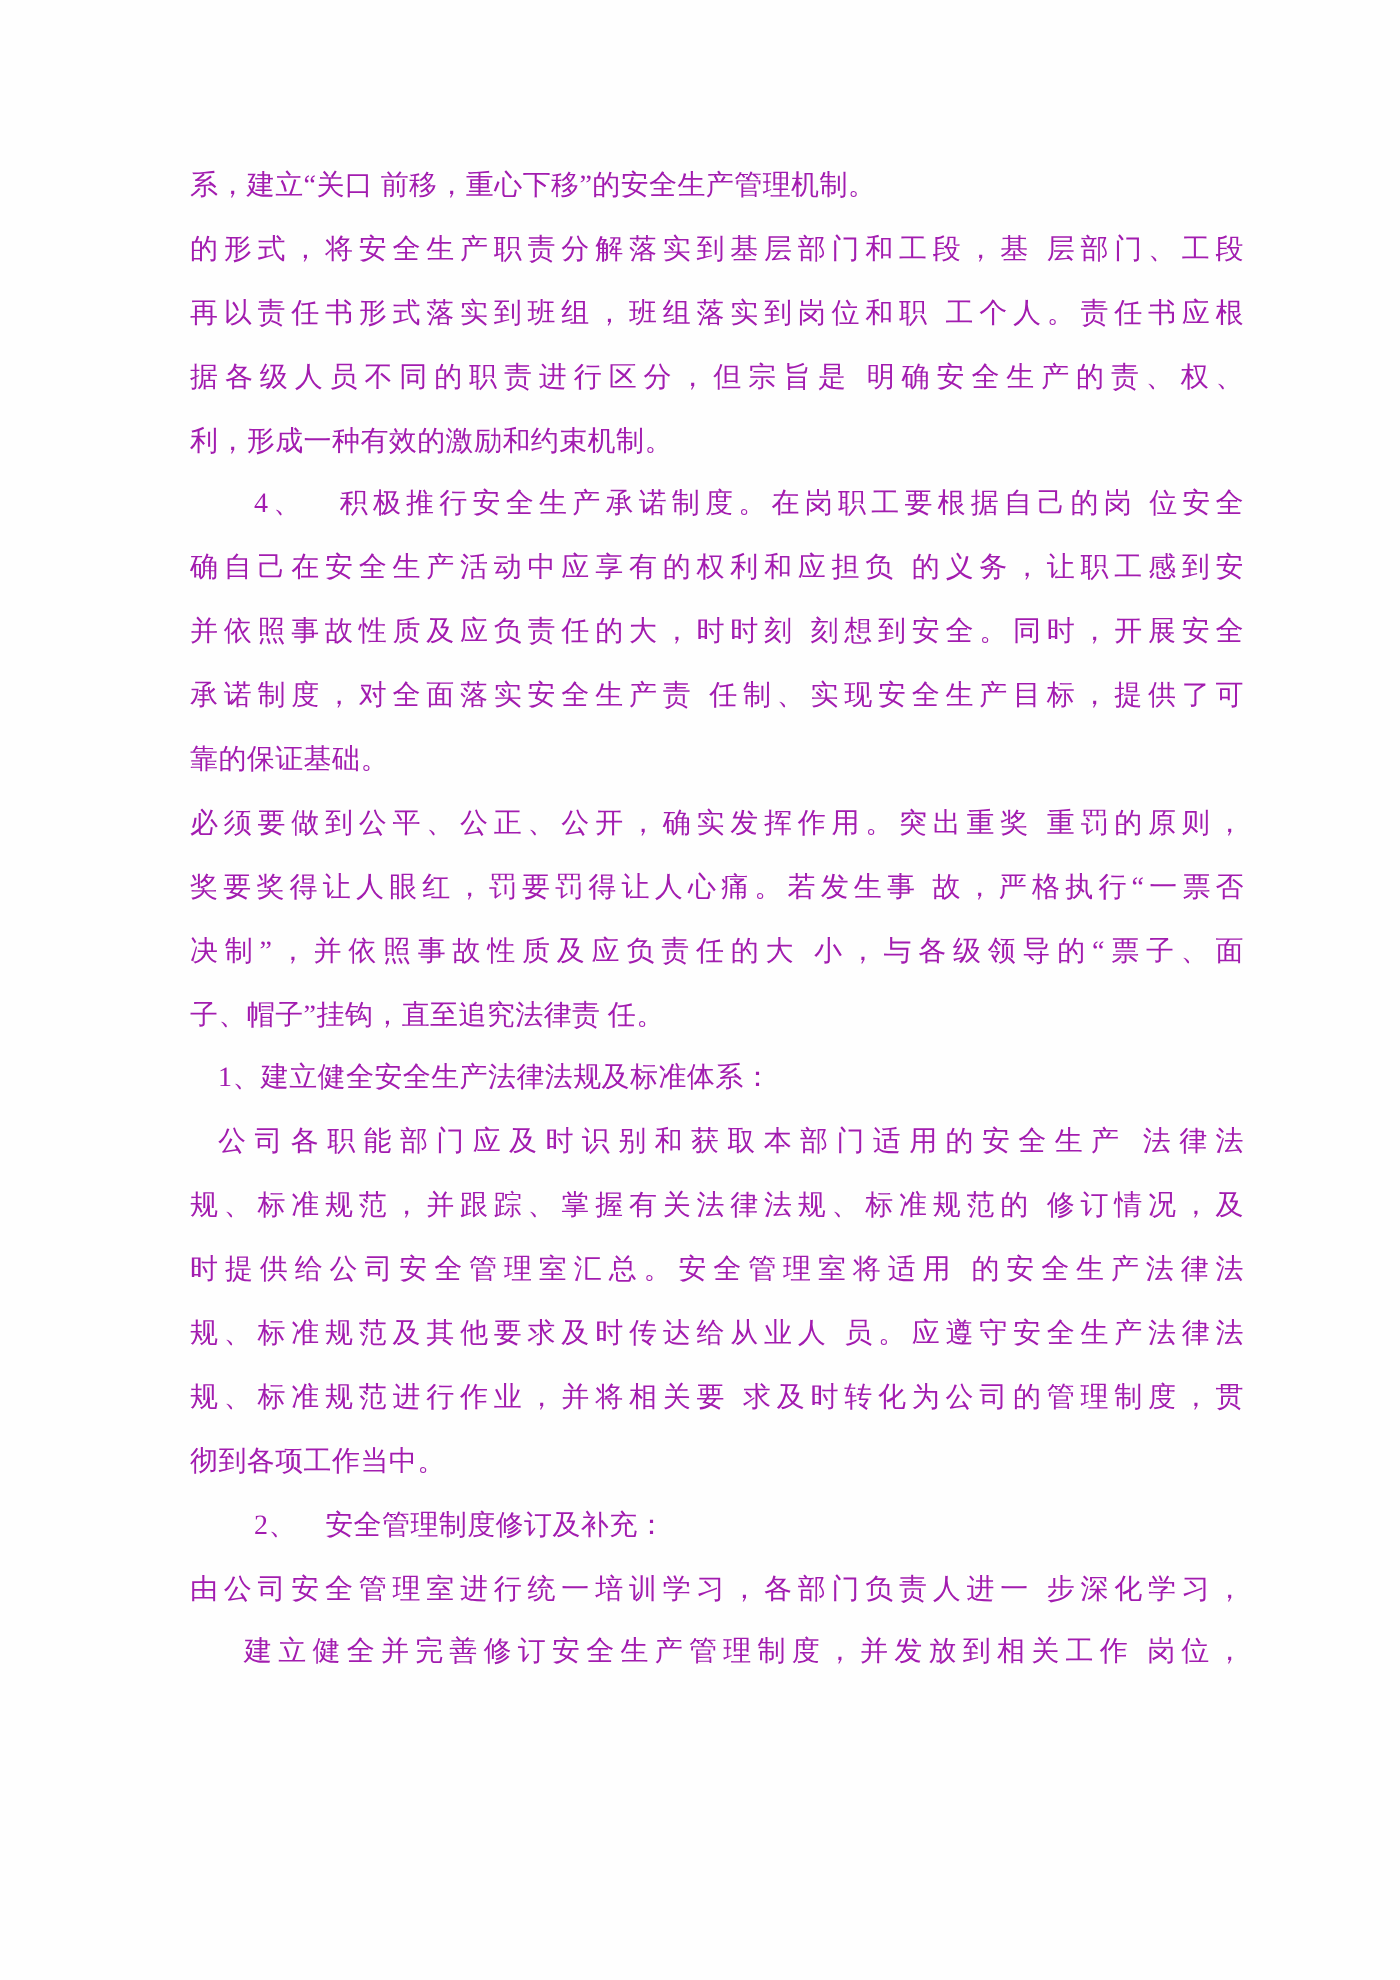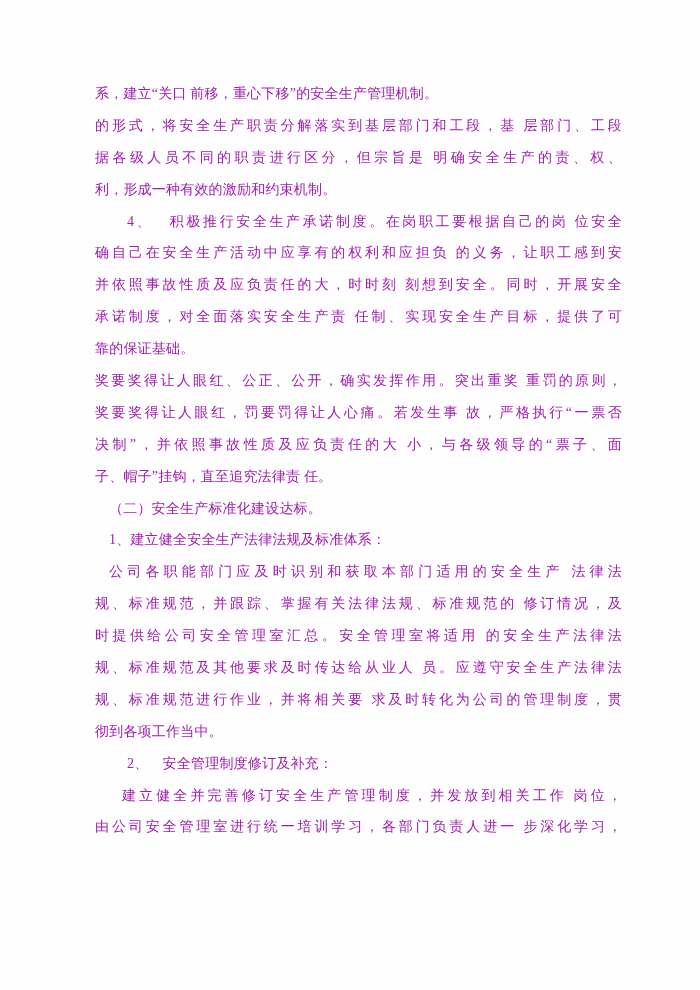--- a/index.html
+++ b/index.html
@@ -42,36 +42,36 @@
   .ind-md { text-indent: 27px; }
   .ind-sm { text-indent: 14px; }
 </style>
 </head>
 <body>
 
 <div class="page">
   <div class="text-block">
     <div class="line left">系，建立“关口 前移，重心下移”的安全生产管理机制。</div>
     <div class="line just">的形式，将安全生产职责分解落实到基层部门和工段，基 层部门、工段</div>
+    <div class="line just">再以责任书形式落实到班组，班组落实到岗位和职 工个人。责任书应根</div>
     <div class="line just">据各级人员不同的职责进行区分，但宗旨是 明确安全生产的责、权、</div>
     <div class="line left">利，形成一种有效的激励和约束机制。</div>
     <div class="line just ind-lg">4、　积极推行安全生产承诺制度。在岗职工要根据自己的岗 位安全</div>
     <div class="line just">确自己在安全生产活动中应享有的权利和应担负 的义务，让职工感到安</div>
     <div class="line just">并依照事故性质及应负责任的大，时时刻 刻想到安全。同时，开展安全</div>
     <div class="line just">承诺制度，对全面落实安全生产责 任制、实现安全生产目标，提供了可</div>
     <div class="line left">靠的保证基础。</div>
-    <div class="line just">奖要奖得让人眼红、公正、公开，确实发挥作用。突出重奖 重罚的原则，</div>
+    <div class="line just">必须要做到公平、公正、公开，确实发挥作用。突出重奖 重罚的原则，</div>
     <div class="line just">奖要奖得让人眼红，罚要罚得让人心痛。若发生事 故，严格执行“一票否</div>
     <div class="line just">决制”，并依照事故性质及应负责任的大 小，与各级领导的“票子、面</div>
     <div class="line left">子、帽子”挂钩，直至追究法律责 任。</div>
-    <div class="line left ind-sm">（二）安全生产标准化建设达标。</div>
     <div class="line left ind-sm">1、建立健全安全生产法律法规及标准体系：</div>
     <div class="line just ind-sm">公司各职能部门应及时识别和获取本部门适用的安全生产 法律法</div>
     <div class="line just">规、标准规范，并跟踪、掌握有关法律法规、标准规范的 修订情况，及</div>
     <div class="line just">时提供给公司安全管理室汇总。安全管理室将适用 的安全生产法律法</div>
     <div class="line just">规、标准规范及其他要求及时传达给从业人 员。应遵守安全生产法律法</div>
     <div class="line just">规、标准规范进行作业，并将相关要 求及时转化为公司的管理制度，贯</div>
     <div class="line left">彻到各项工作当中。</div>
     <div class="line left ind-lg">2、　安全管理制度修订及补充：</div>
+    <div class="line just">由公司安全管理室进行统一培训学习，各部门负责人进一 步深化学习，</div>
     <div class="line just ind-md">建立健全并完善修订安全生产管理制度，并发放到相关工作 岗位，</div>
-    <div class="line just">由公司安全管理室进行统一培训学习，各部门负责人进一 步深化学习，</div>
   </div>
 </div>
 
 </body></html>

